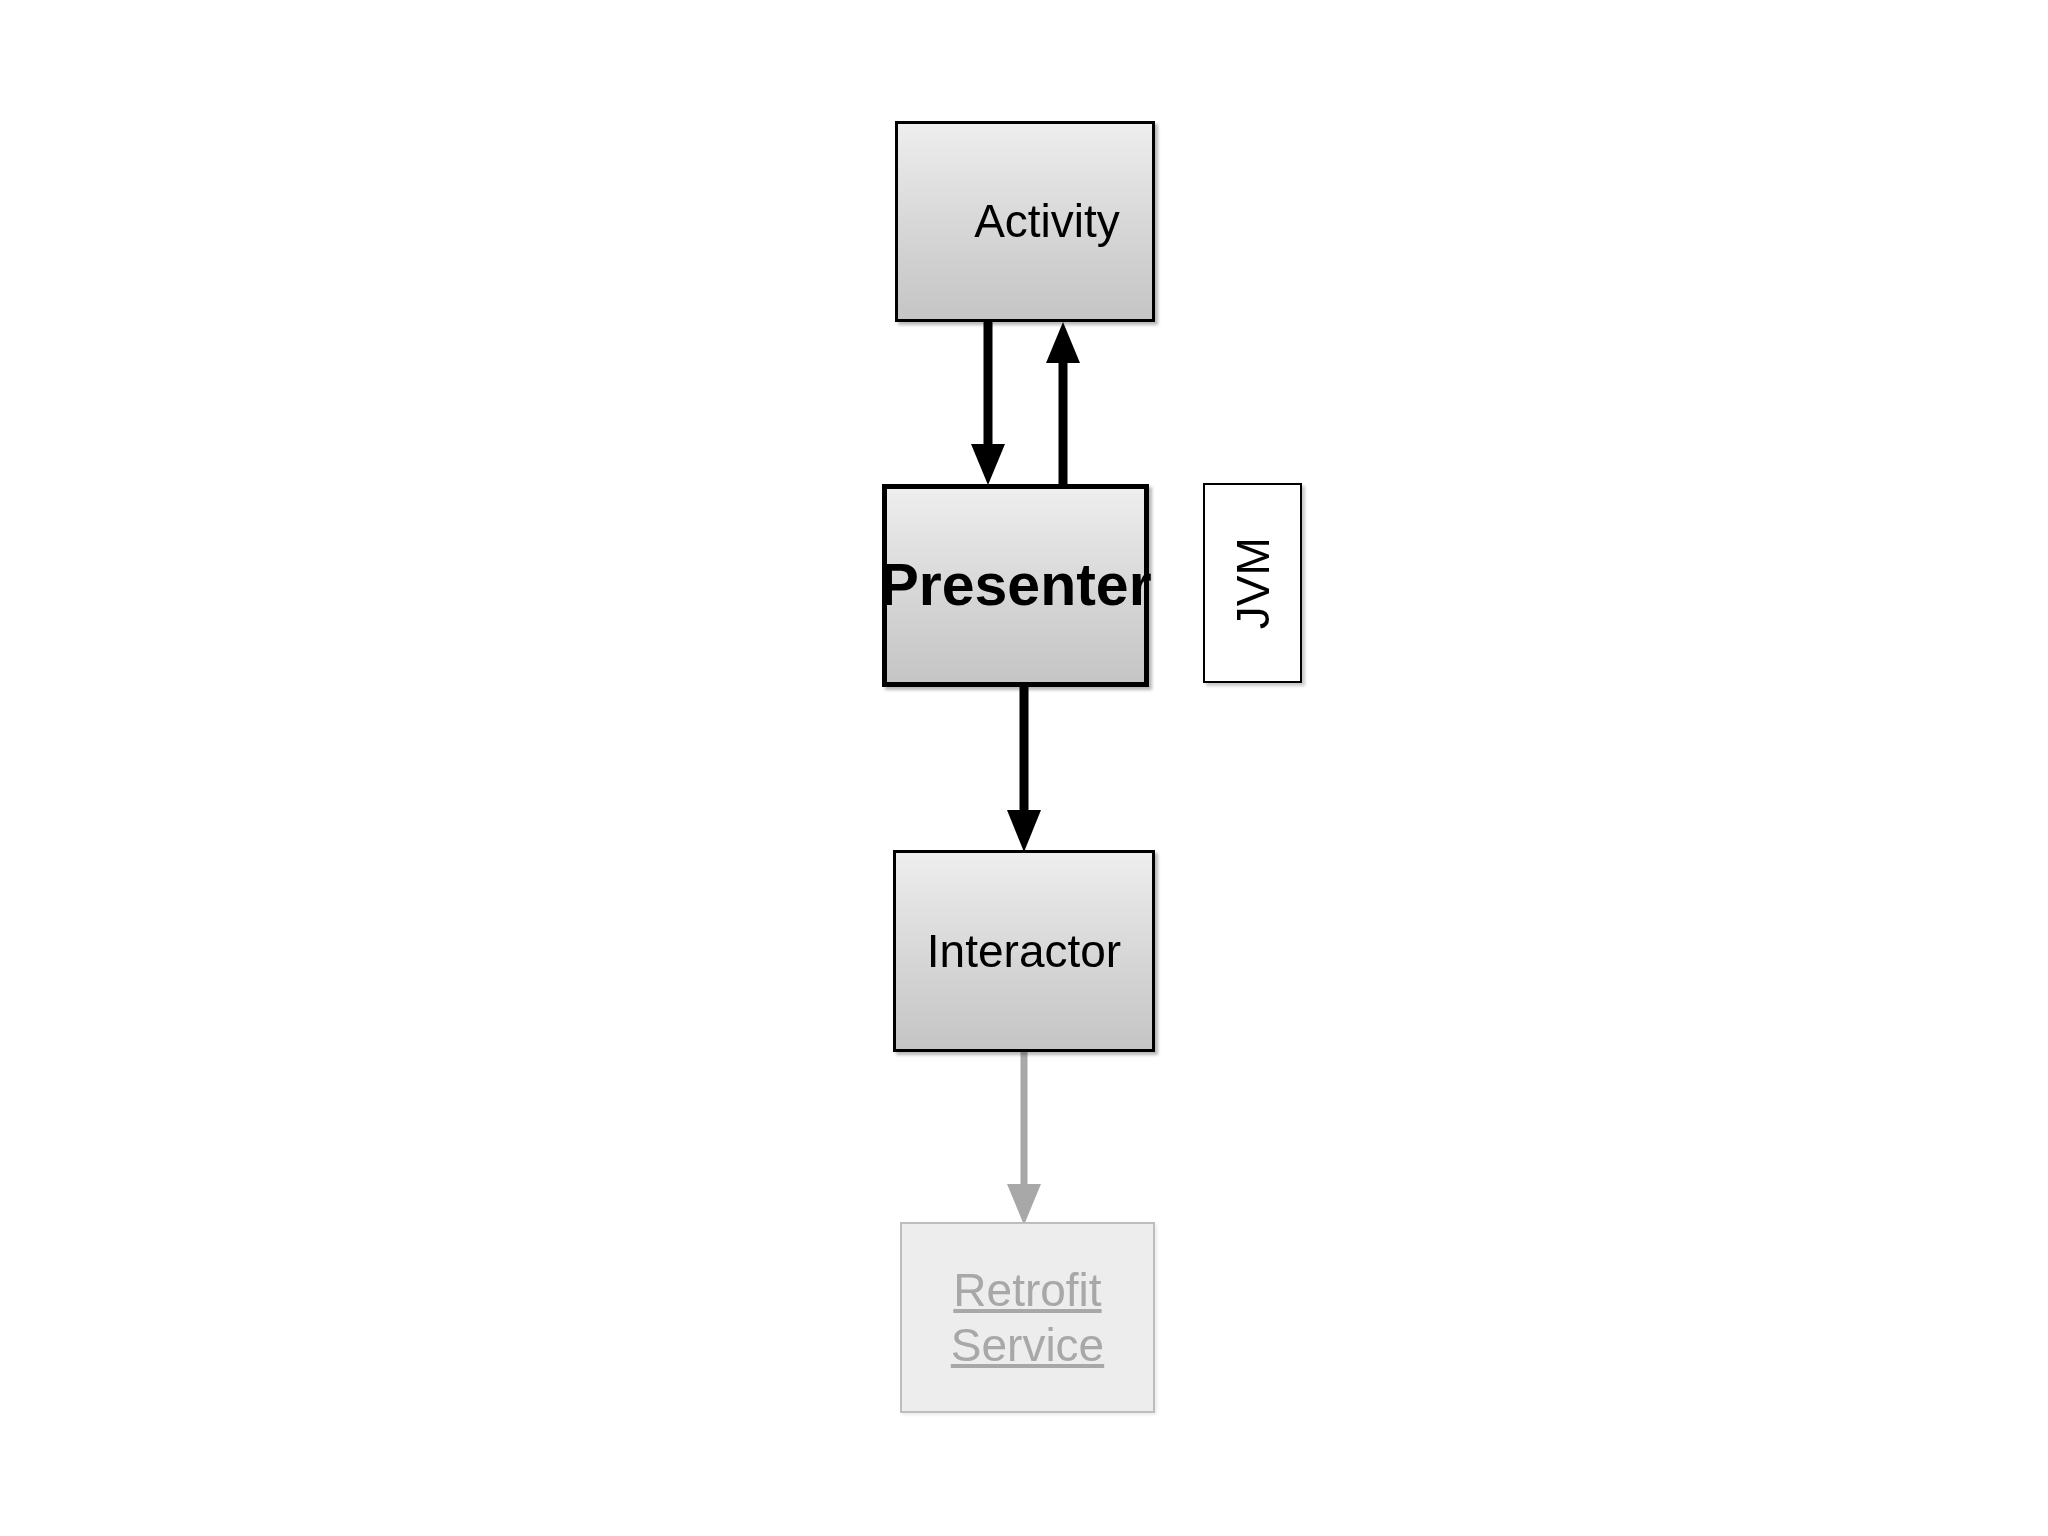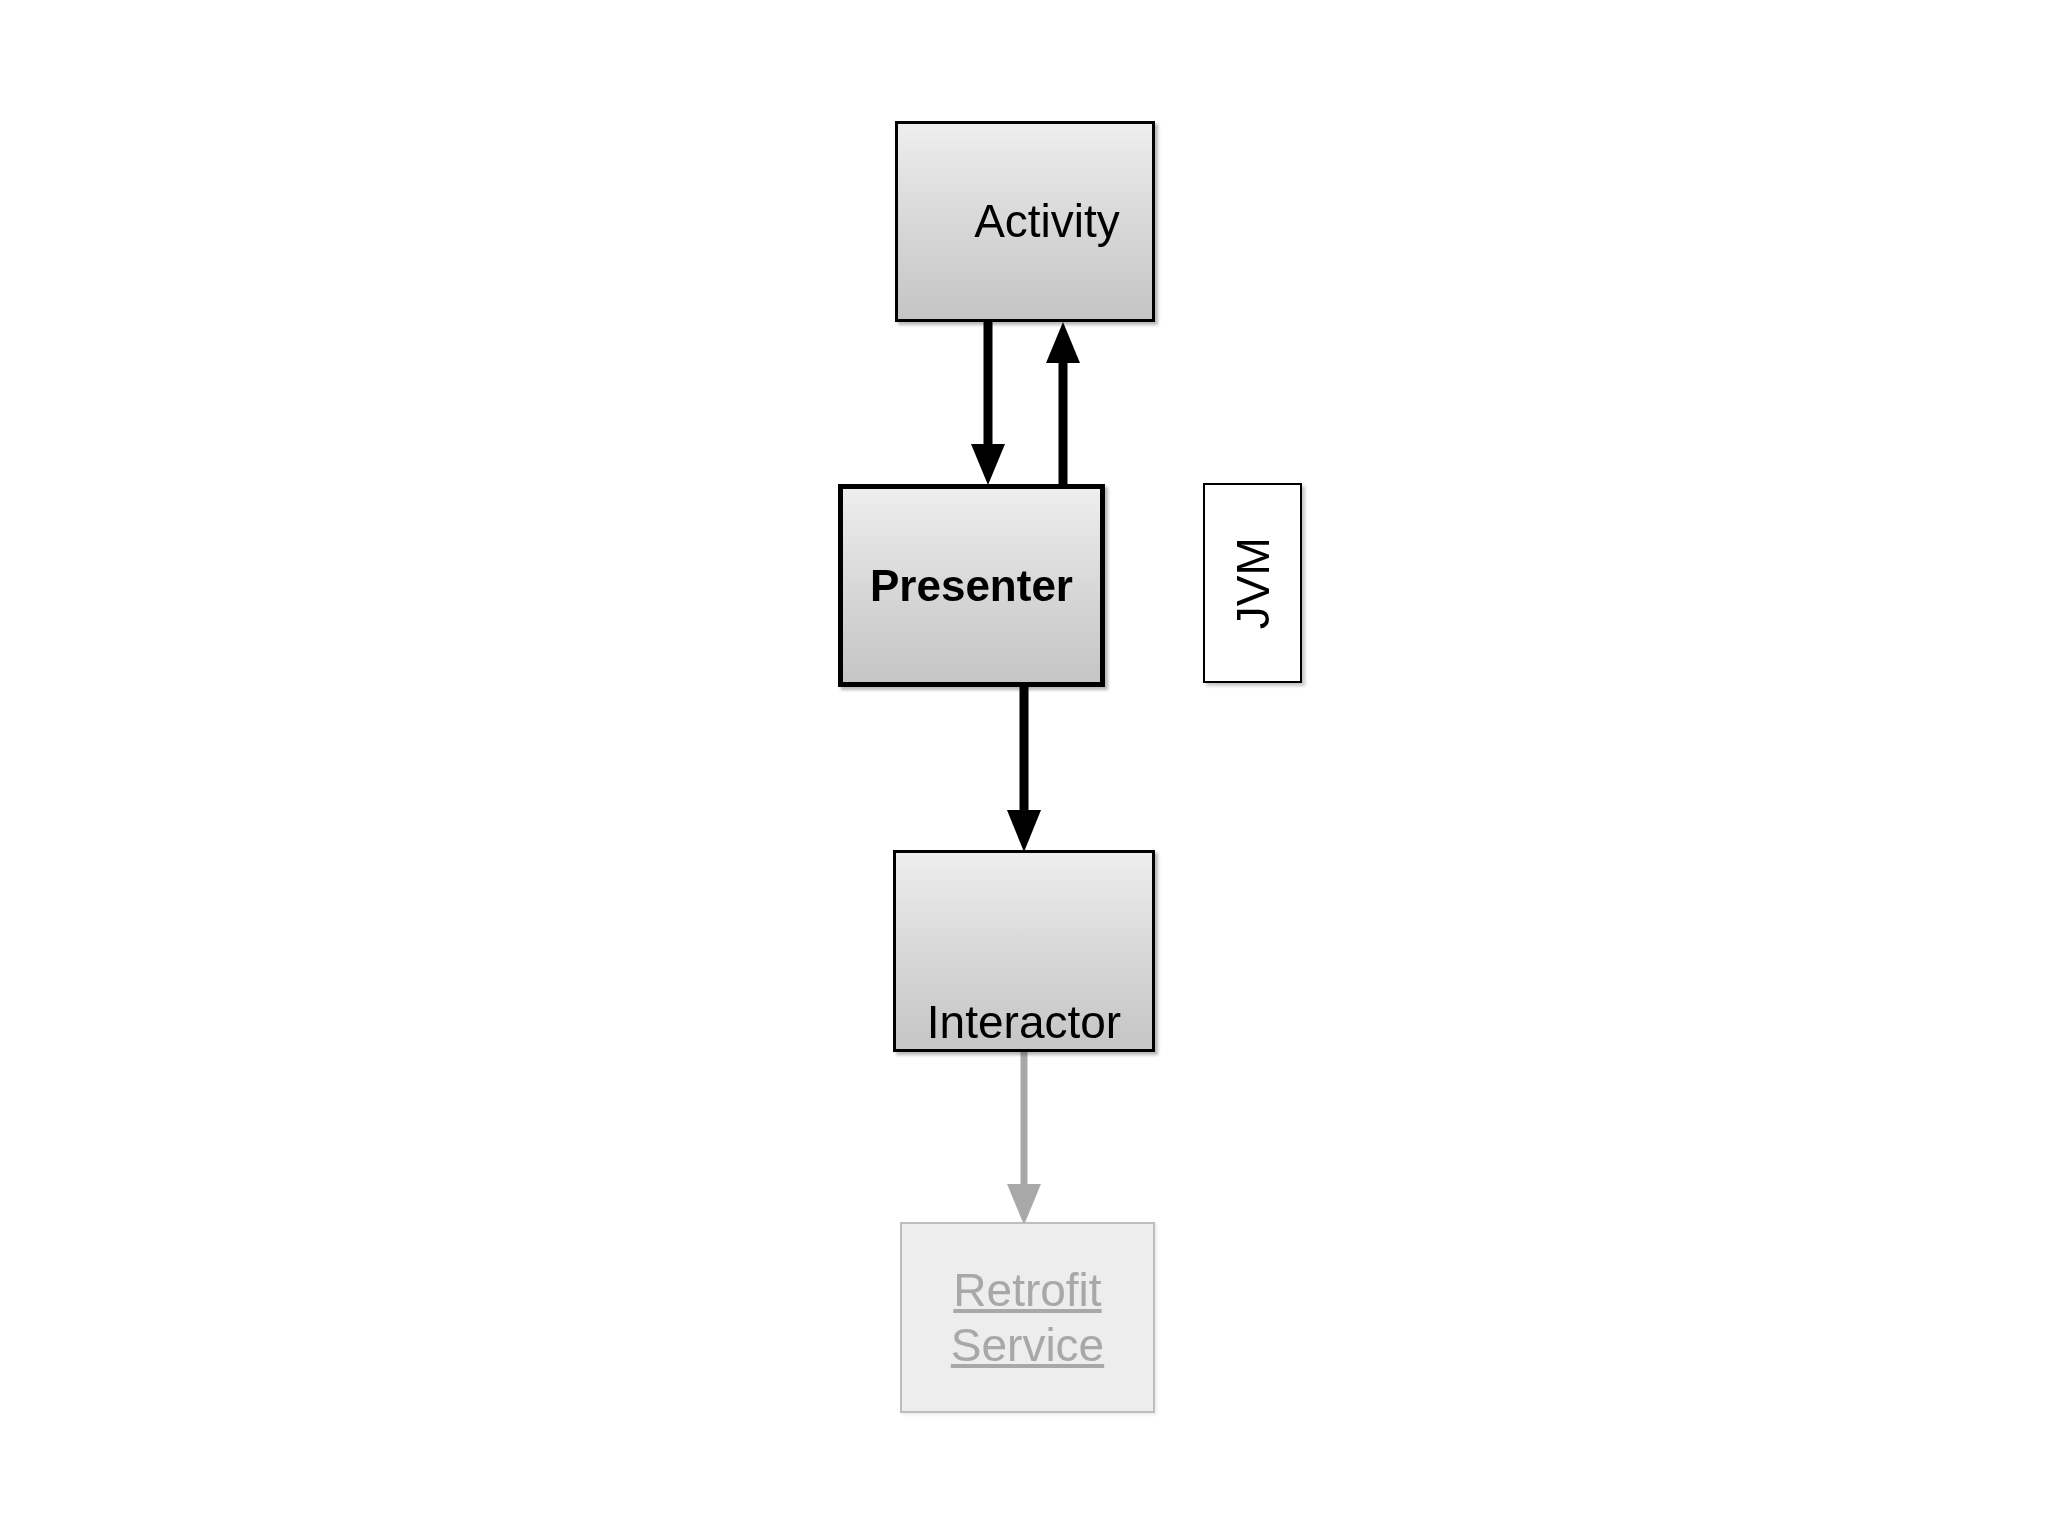--- a/index.html
+++ b/index.html
@@ -81,29 +81,29 @@
 </style>
 </head>
 <body>
 
 <div id="canvas">
 
   <div class="node node-solid" id="node-activity" style="left:895px; top:121px; width:260px; height:201px; font-size:46px;padding-left:44px;">
     <span class="label">Activity</span>
   </div>
 
-  <div class="node node-solid node-emphasis" id="node-presenter" style="left:838px; top:484px; width:267px; height:203px; font-size:44px;">
+  <div class="node node-solid node-emphasis" id="node-presenter" style="left:882px; top:484px; width:267px; height:203px; font-size:59px;">
     <span class="label">Presenter</span>
   </div>
 
   <div class="node node-plain" id="node-jvm" style="left:1203px; top:483px; width:99px; height:200px; font-size:46px;">
     <span class="label rotated-label">JVM</span>
   </div>
 
-  <div class="node node-solid" id="node-interactor" style="left:893px; top:850px; width:262px; height:202px; font-size:46px;align-items:flex-end;">
+  <div class="node node-solid" id="node-interactor" style="left:893px; top:850px; width:262px; height:202px; font-size:46px;">
     <span class="label">Interactor</span>
   </div>
 
   <div class="node node-faded" id="node-retrofit-service" style="left:900px; top:1222px; width:255px; height:191px; font-size:46px;">
     <span class="label">Retrofit
 Service</span>
   </div>
 
   <div class="arrow" style="left:958px; top:318px; width:60px; height:172px;">
     <svg width="60" height="172" viewBox="0 0 60 172" aria-hidden="true">

